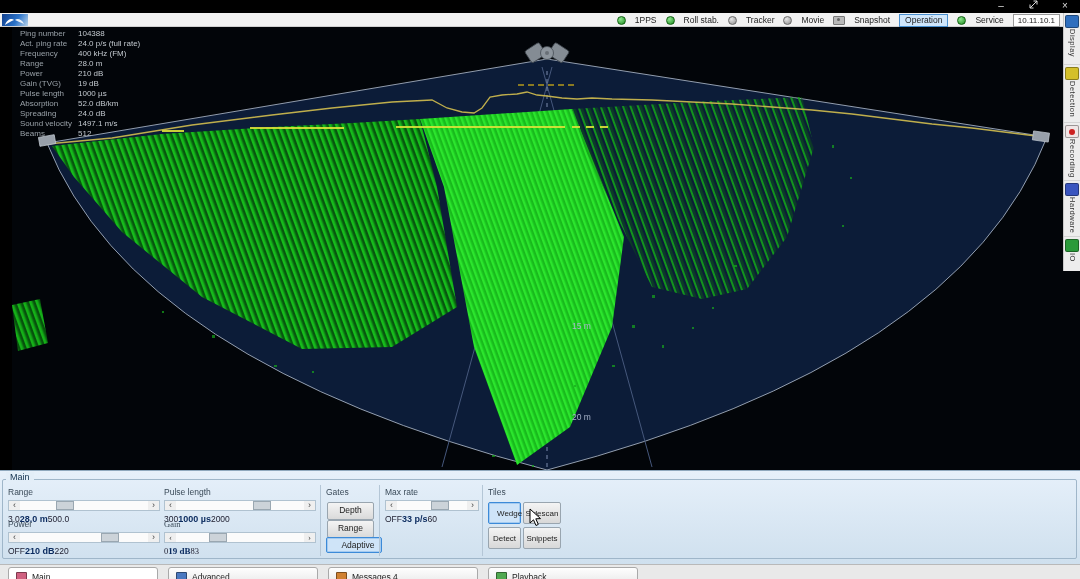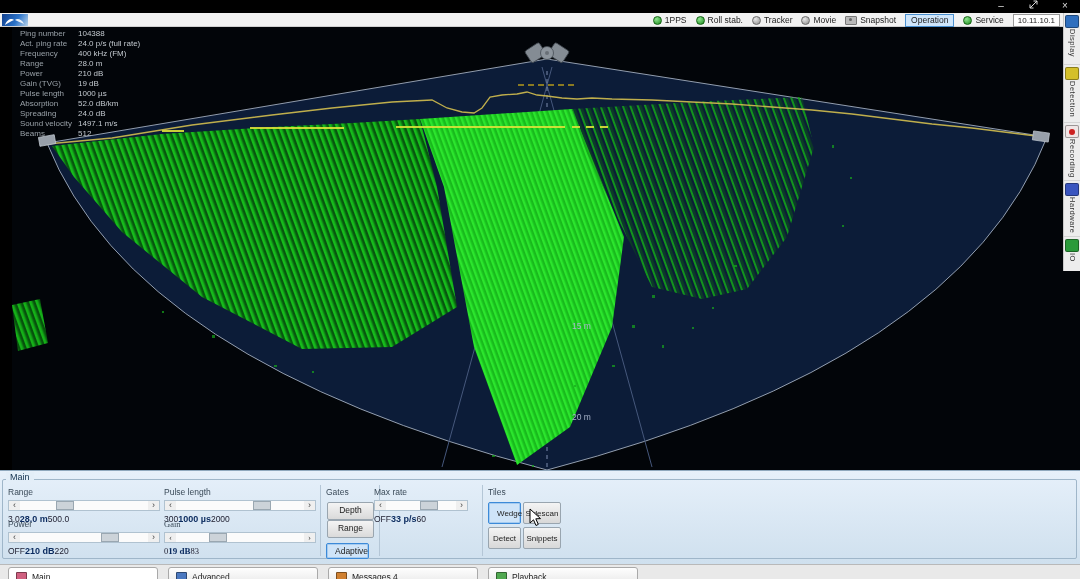--- a/index.html
+++ b/index.html
@@ -7,21 +7,21 @@
        font-family:"Liberation Sans",sans-serif;-webkit-font-smoothing:antialiased;}
   
   .titlebar{position:absolute;left:0;top:0;width:1080px;height:13px;background:#000;color:#fff;}
   .titlebar .title{position:absolute;left:0;right:0;top:1px;text-align:center;font-size:9px;}
   .winbtn{position:absolute;top:0;width:30px;height:13px;color:#ddd;text-align:center;
           font-size:10px;line-height:12px;cursor:default;}
   
   .menubar{position:absolute;left:0;top:13px;width:1080px;height:14px;background:#f2f2f2;border-bottom:1px solid #d0d0d0;box-sizing:border-box;}
   .logo{position:absolute;left:2px;top:1px;width:26px;height:12px;background:linear-gradient(120deg,#123f8c 0%,#2a72c8 55%,#b9d4ec 100%);}
   .toolcluster{position:absolute;right:20px;top:0;height:14px;display:flex;align-items:center;gap:9px;font-size:8.5px;color:#222;}
-  .ind{display:flex;align-items:center;gap:3px;}
+  .ind{display:flex;align-items:center;gap:9px;}
   .led{width:7px;height:7px;border-radius:50%;}
   .led-on{background:radial-gradient(circle at 35% 30%,#8fe68f,#1d8a1d);border:1px solid #136313;}
   .led-off{background:radial-gradient(circle at 35% 30%,#e8e8e8,#8d8d8d);border:1px solid #6a6a6a;}
   .camicon{width:10px;height:7px;background:#b9b9b9;border:1px solid #777;border-radius:1px;position:relative;}
   .camicon:after{content:"";position:absolute;left:3px;top:1px;width:3px;height:3px;border-radius:50%;background:#666;}
   .modebtn{border:1px solid #4a90d0;background:#cfe6fb;padding:0 5px;height:11px;line-height:11px;}
   .ipbox{border:1px solid #9a9a9a;background:#fff;padding:0 4px;height:11px;line-height:11px;font-size:8px;}
   
   .display{position:absolute;left:12px;top:27px;width:1080px;height:539px;background:#020509;}
   .params{position:absolute;left:8px;top:2px;z-index:3;font-size:8px;line-height:10px;}
@@ -334,26 +334,26 @@
         <span>83</span>
       </div>
     </div>
 
     <div class="vsep" style="left:320px;"></div>
 
     <div class="sec" style="left:326px;top:16px;width:50px;height:70px;">
       <div class="seclabel">Gates</div>
       <div class="gbtn" style="left:1px;top:15px;">Depth</div>
       <div class="gbtn" style="left:1px;top:33px;">Range</div>
-      <div class="gbtn selected" style="left:0;top:56px;width:43px;height:16px;">Adaptive</div>
+      <div class="gbtn selected" style="left:0;top:50px;width:56px;height:16px;">Adaptive</div>
     </div>
 
     <div class="vsep" style="left:379px;"></div>
 
-    <div class="sec" style="left:374px;top:16px;width:94px;">
+    <div class="sec" style="left:385px;top:16px;width:94px;">
       <div class="seclabel">Max rate</div>
       <div class="slider">
         <span class="sar">‹</span>
         <span class="strack">
             <span class="sthumb" style="left:48%;"></span>
           </span>
         <span class="sar">›</span>
       </div>
       <div class="svals">
         <span>OFF</span>

